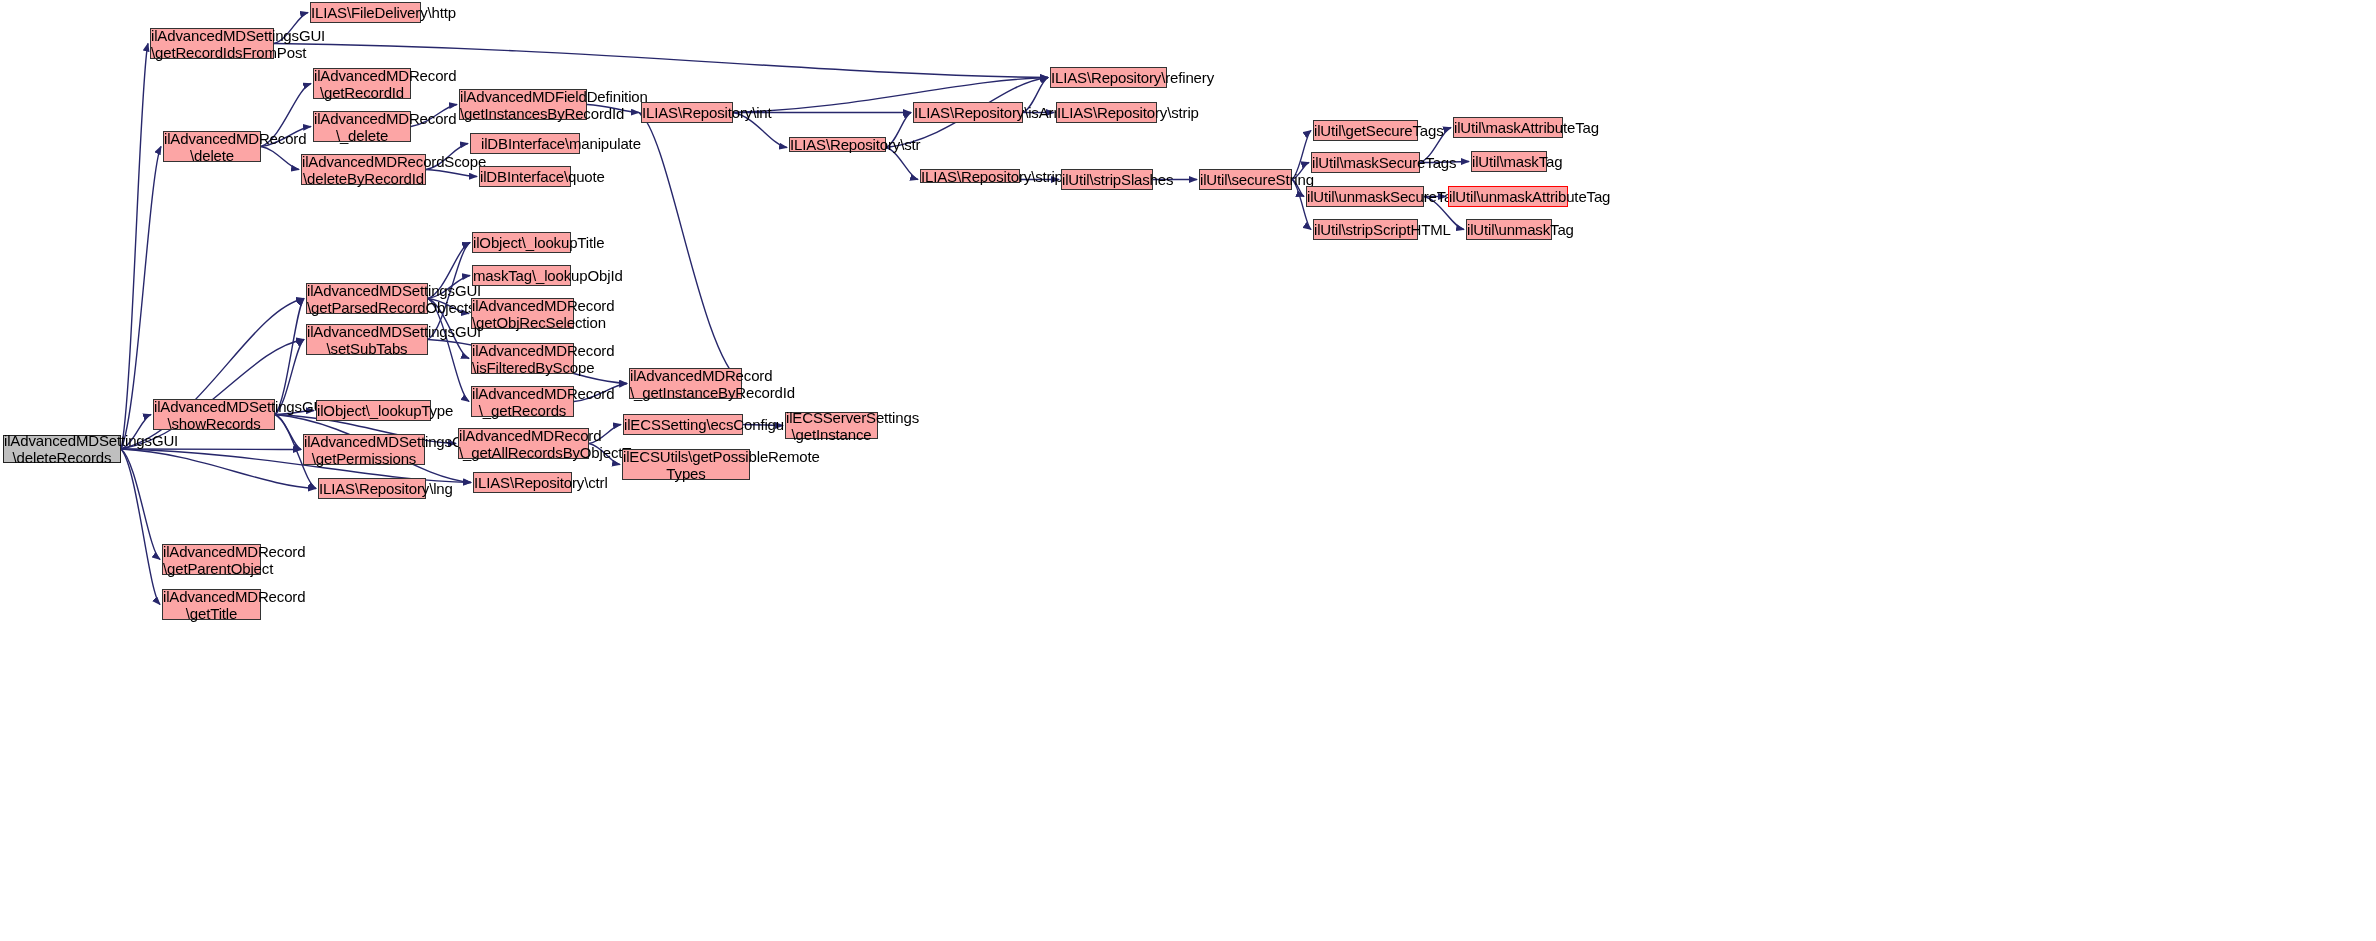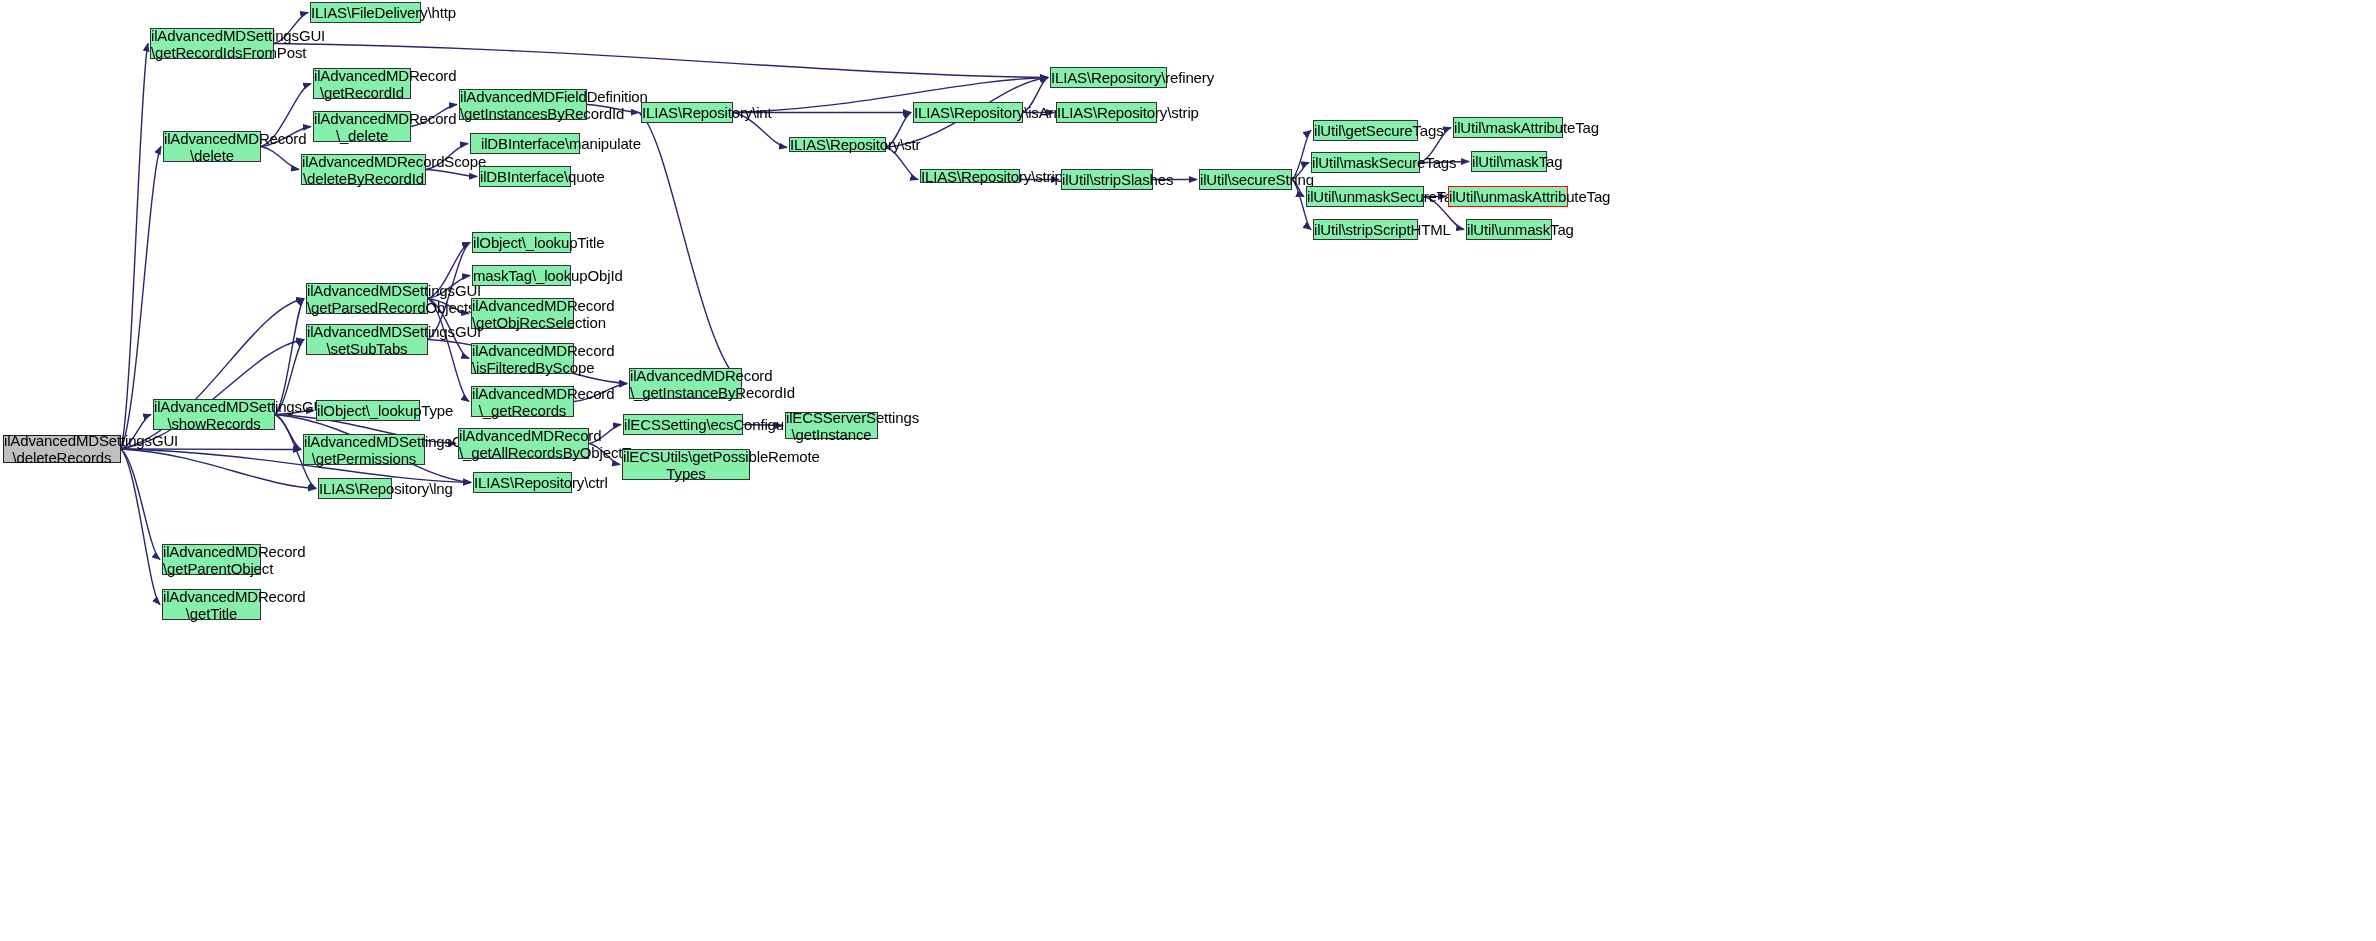--- a/index.html
+++ b/index.html
@@ -3,21 +3,21 @@
 <meta charset="utf-8">
 <style>
   html,body{margin:0;padding:0;background:#ffffff;}
   body{font-family:"Liberation Sans", sans-serif;}
   #canvas{position:relative;width:2376px;height:941px;background:#ffffff;overflow:hidden;}
   #edges{position:absolute;left:0;top:0;width:2376px;height:941px;}
   .node{
     position:absolute;
     box-sizing:border-box;
     border:1px solid #333333;
-    background:#86efac;
+    background:#fca5a5;
     color:#000000;
     font-size:15px;
     line-height:17px;
     display:flex;
     align-items:center;
     justify-content:center;
     text-align:center;
     white-space:pre-line;
     letter-spacing:-0.15px;
     z-index:5;
@@ -138,26 +138,26 @@
       <div class="node" style="left: 306px; top: 324px; width: 122px; height: 31px;"><span class="lbl">ilAdvancedMDSettingsGUI
 \setSubTabs</span></div>
       <div class="node" style="left: 471px; top: 343px; width: 103px; height: 31px;"><span class="lbl">ilAdvancedMDRecord
 \isFilteredByScope</span></div>
       <div class="node" style="left: 629px; top: 368px; width: 113px; height: 31px;"><span class="lbl">ilAdvancedMDRecord
 \_getInstanceByRecordId</span></div>
       <div class="node" style="left: 471px; top: 386px; width: 103px; height: 31px;"><span class="lbl">ilAdvancedMDRecord
 \_getRecords</span></div>
       <div class="node" style="left: 153px; top: 399px; width: 122px; height: 31px;"><span class="lbl">ilAdvancedMDSettingsGUI
 \showRecords</span></div>
-      <div class="node" style="left: 316px; top: 400px; width: 104px; height: 21px;"><span class="lbl">ilObject\_lookupType</span></div>
+      <div class="node" style="left: 316px; top: 400px; width: 115px; height: 21px;"><span class="lbl">ilObject\_lookupType</span></div>
       <div class="node" style="left: 303px; top: 434px; width: 122px; height: 31px;"><span class="lbl">ilAdvancedMDSettingsGUI
 \getPermissions</span></div>
       <div class="node" style="left: 458px; top: 428px; width: 131px; height: 31px;"><span class="lbl">ilAdvancedMDRecord
 \_getAllRecordsByObjectType</span></div>
-      <div class="node" style="left: 318px; top: 478px; width: 74px; height: 21px;"><span class="lbl">ILIAS\Repository\lng</span></div>
+      <div class="node" style="left: 318px; top: 478px; width: 108px; height: 21px;"><span class="lbl">ILIAS\Repository\lng</span></div>
       <div class="node" style="left: 473px; top: 472px; width: 99px; height: 21px;"><span class="lbl">ILIAS\Repository\ctrl</span></div>
       <div class="node" style="left: 623px; top: 414px; width: 120px; height: 21px;"><span class="lbl">ilECSSetting\ecsConfigured</span></div>
       <div class="node" style="left: 785px; top: 412px; width: 93px; height: 27px;"><span class="lbl">ilECSServerSettings
 \getInstance</span></div>
       <div class="node" style="left: 622px; top: 449px; width: 128px; height: 31px;"><span class="lbl">ilECSUtils\getPossibleRemote
 Types</span></div>
       <div class="node" style="left: 162px; top: 544px; width: 99px; height: 31px;"><span class="lbl">ilAdvancedMDRecord
 \getParentObject</span></div>
       <div class="node" style="left: 162px; top: 589px; width: 99px; height: 31px;"><span class="lbl">ilAdvancedMDRecord
 \getTitle</span></div>

